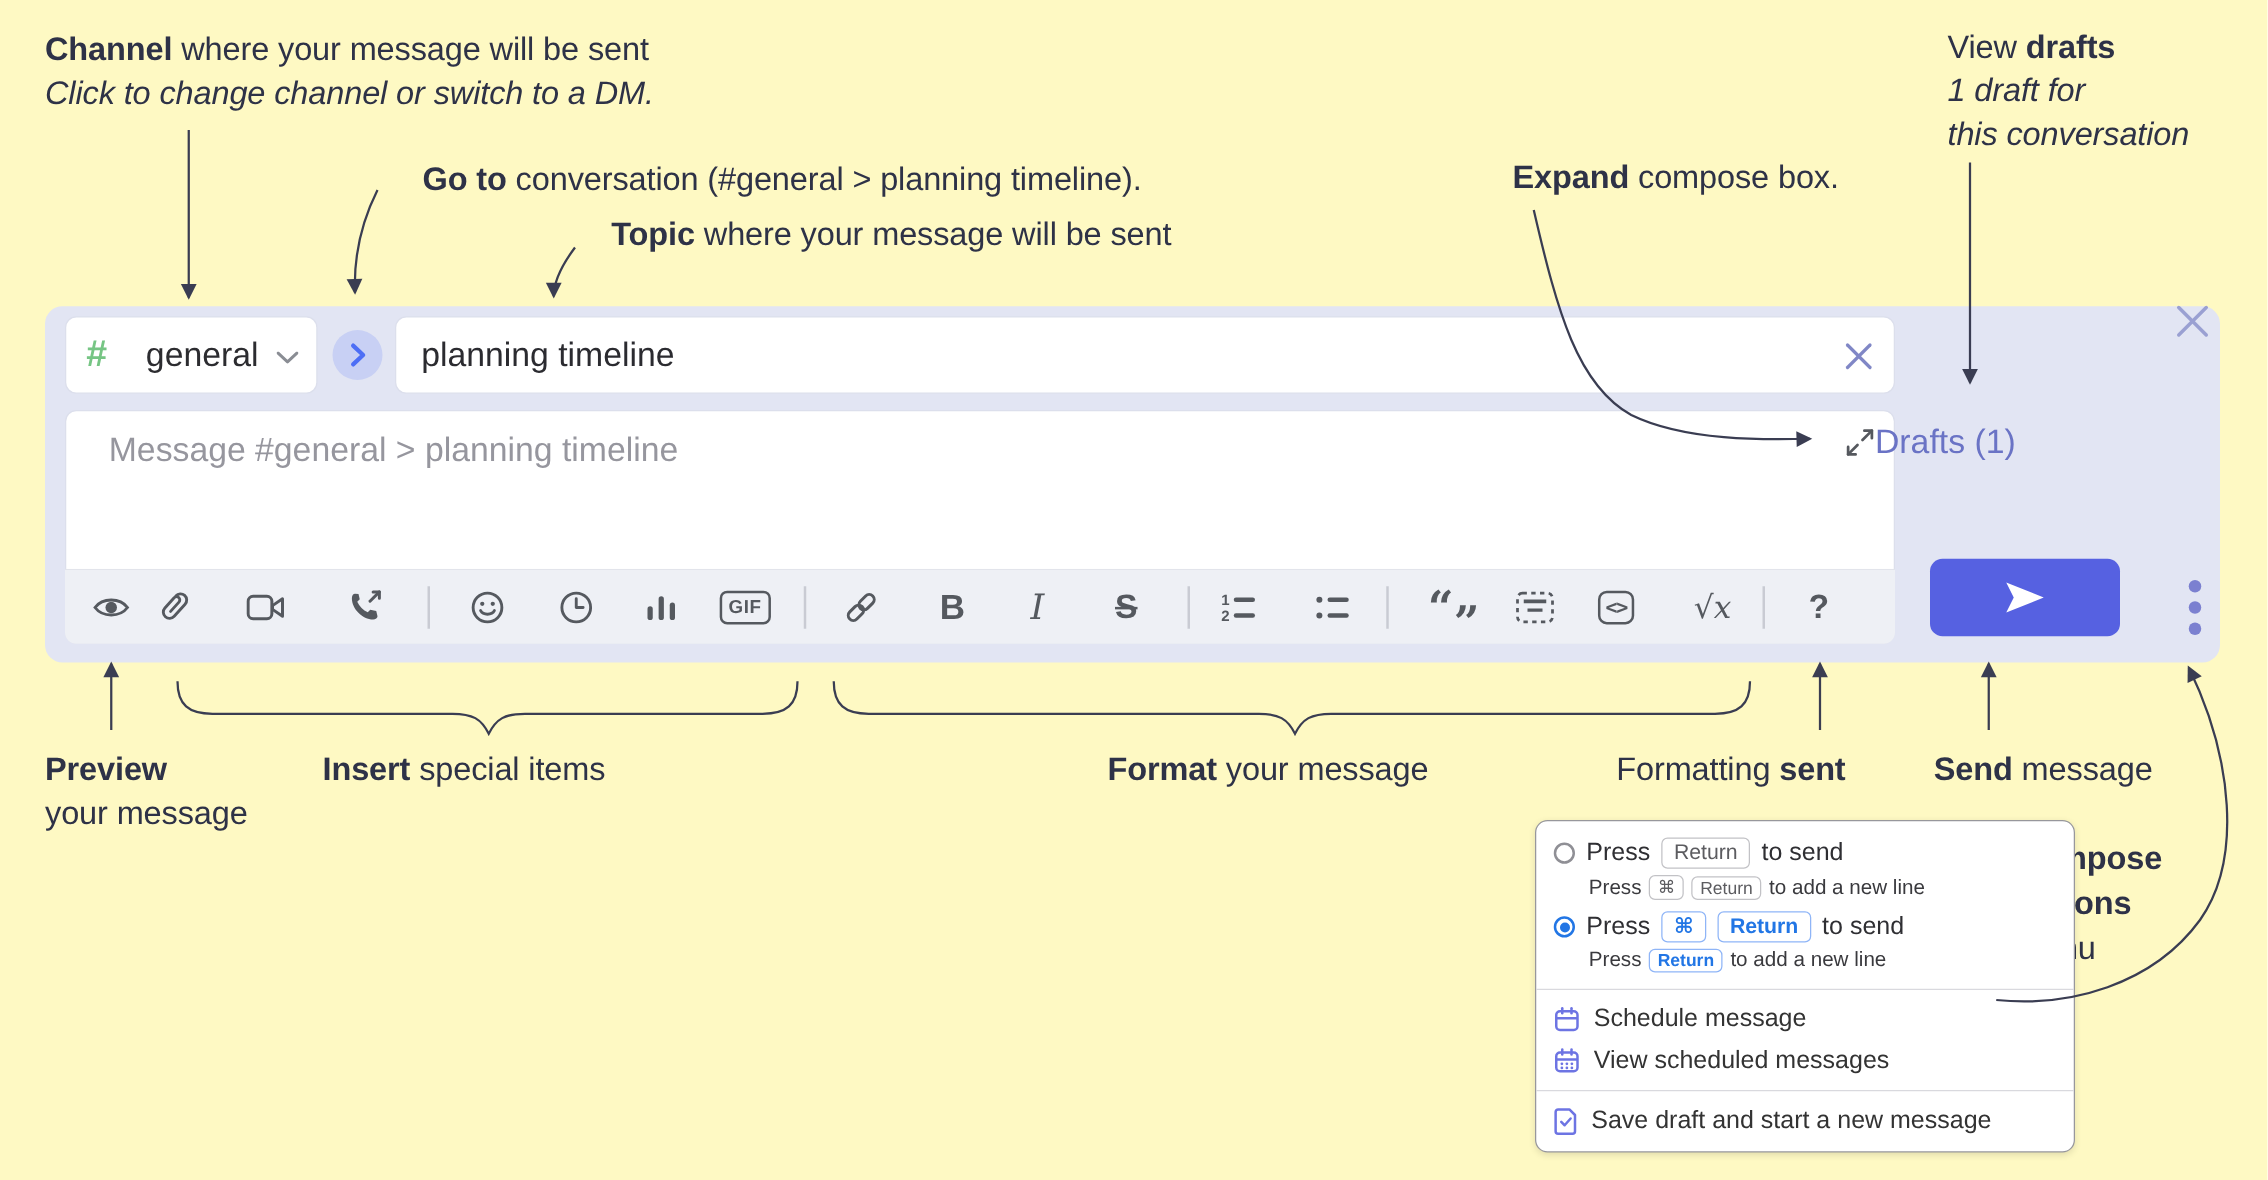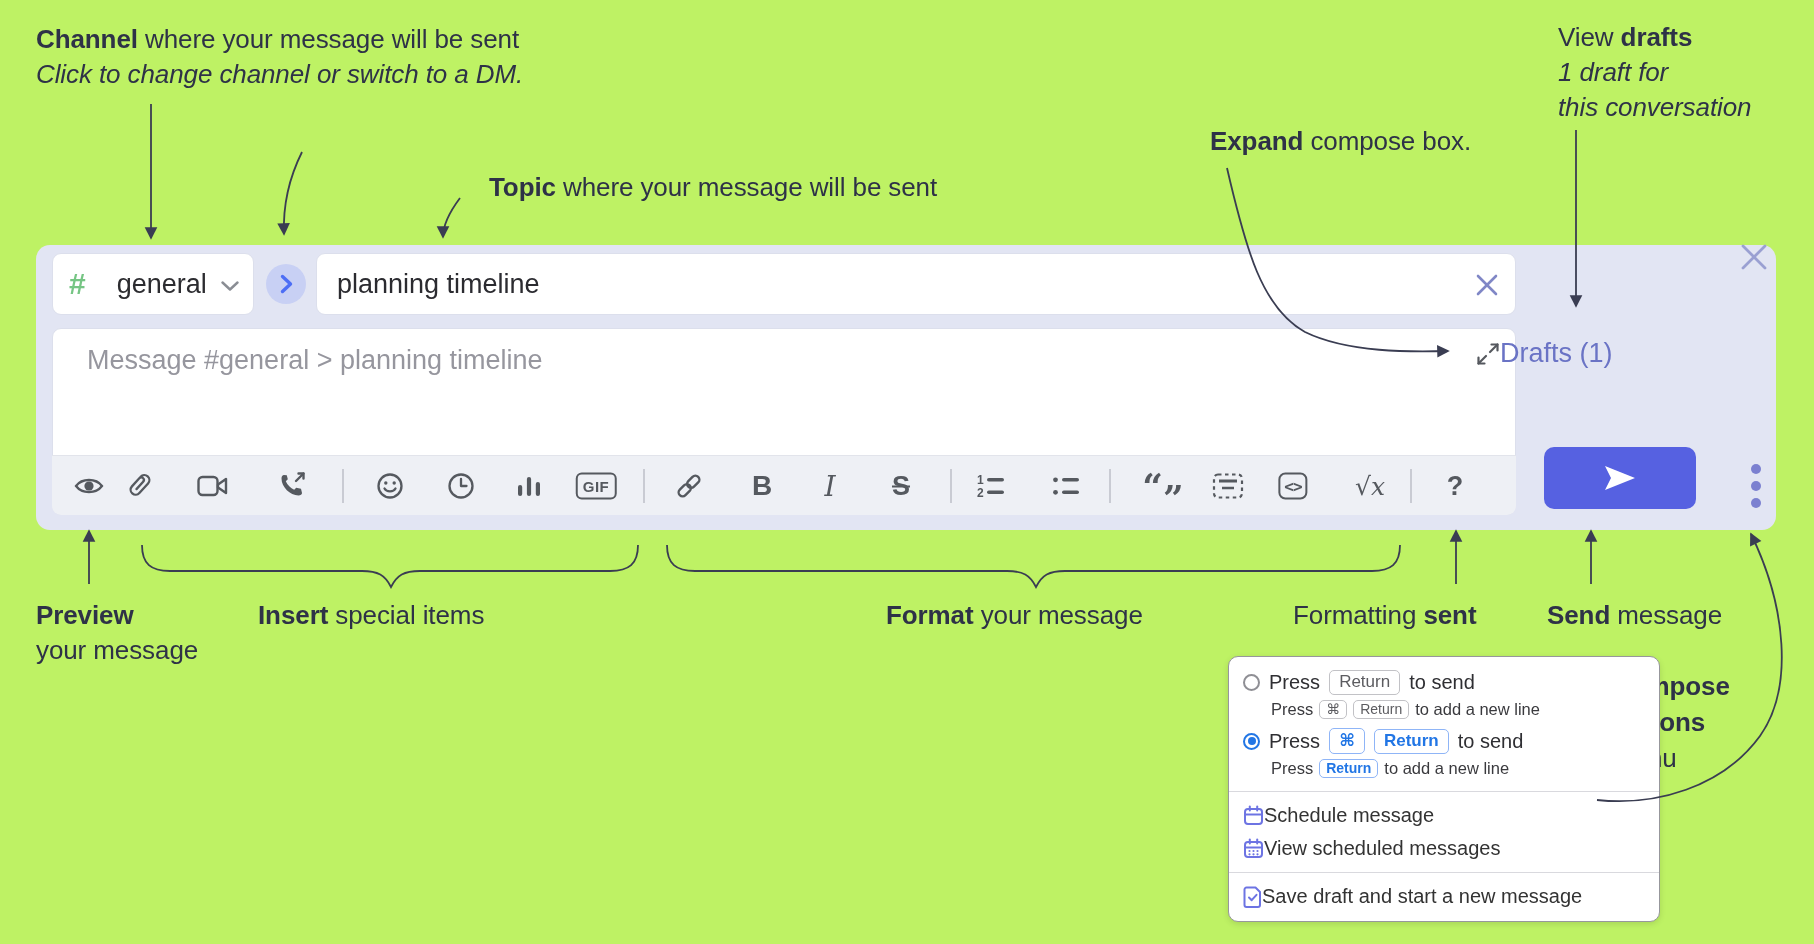--- a/index.html
+++ b/index.html
@@ -1,16 +1,16 @@
 <!DOCTYPE html>
 <html><head>
 <meta charset="utf-8">
 <style>
   html,body{margin:0;padding:0;background:#fff;}
-  .canvas{position:relative;width:1814px;height:944px;background:#bef264;overflow:hidden;
+  .canvas{position:relative;width:1814px;height:944px;background:#fef9c3;overflow:hidden;
           font-family:"Liberation Sans","DejaVu Sans",sans-serif;}
   
   .ann{position:absolute;font-size:26px;line-height:35px;color:#2e3247;letter-spacing:-0.1px;}
   .b{font-weight:700;}
   .i{font-style:italic;}
   
   .overlay{position:absolute;left:0;top:0;pointer-events:none;z-index:5;}
   
   .compose-bg{position:absolute;left:36px;top:245px;width:1740px;height:285px;
               background:#e2e5f3;border-radius:14px;}
@@ -59,21 +59,21 @@
   .msub{display:flex;align-items:center;gap:6px;padding:2px 14px 6px 42px;font-size:16.5px;color:#3a3a3e;}
   .radio{width:17px;height:17px;border:2px solid #8f8f95;border-radius:50%;box-sizing:border-box;flex:none;}
   .radio.sel{border-color:#2276e5;position:relative;}
   .radio.sel::after{content:"";position:absolute;left:2.5px;top:2.5px;width:8px;height:8px;
                     border-radius:50%;background:#2276e5;}
   .key{display:inline-block;border:1px solid #c2c2c6;border-radius:5px;background:#fff;
        padding:1px 9px 2px;font-size:17px;color:#5c5c60;}
   .key.sm{font-size:14px;padding:0 6px 1px;}
   .key.blue{border-color:#8fb5f7;color:#2276e5;font-weight:600;}
   .mdivider{height:1px;background:#d9d9de;margin:7px 0;}
-  .mitem{display:flex;align-items:center;padding:5px 14px;font-size:20px;color:#333;cursor:pointer;}
+  .mitem{display:flex;align-items:center;gap:11px;padding:5px 14px;font-size:20px;color:#333;cursor:pointer;}
 </style>
 </head>
 <body>
 
 <div class="canvas">
 
   <svg class="overlay" width="1814" height="944" viewBox="0 0 1814 944">
     <defs>
       <marker id="arr" markerWidth="9" markerHeight="9" refX="6.5" refY="4" orient="auto">
         <path d="M0.5,0.5 L7.5,4 L0.5,7.5 Z" fill="#3a3d52"></path>
@@ -92,20 +92,23 @@
       <path d="M142,545 C142,564 151,571 170,571 L362,571 C378,571 385,575 391,587 C397,575 404,571 420,571 L610,571 C629,571 638,564 638,545"></path>
       <path d="M667,545 C667,564 676,571 695,571 L1007,571 C1023,571 1030,575 1036,587 C1042,575 1049,571 1065,571 L1372,571 C1391,571 1400,564 1400,545"></path>
     </g>
   </svg>
 
   <div class="ann" style="left:36px;top:22px;">
     <div><span class="b">Channel</span><span> where your message will be sent</span></div>
     <div class="i">Click to change channel or switch to a DM.</div>
   </div>
 
+  <div class="ann" style="left:338px;top:126px;">
+    <span class="b">Go to</span><span> conversation (#general &gt; planning timeline).</span>
+  </div>
 
   <div class="ann" style="left:489px;top:170px;">
     <span class="b">Topic</span><span> where your message will be sent</span>
   </div>
 
   <div class="ann" style="left:1210px;top:124px;">
     <span class="b">Expand</span><span> compose box.</span>
   </div>
 
   <div class="ann" style="left:1558px;top:20px;">

